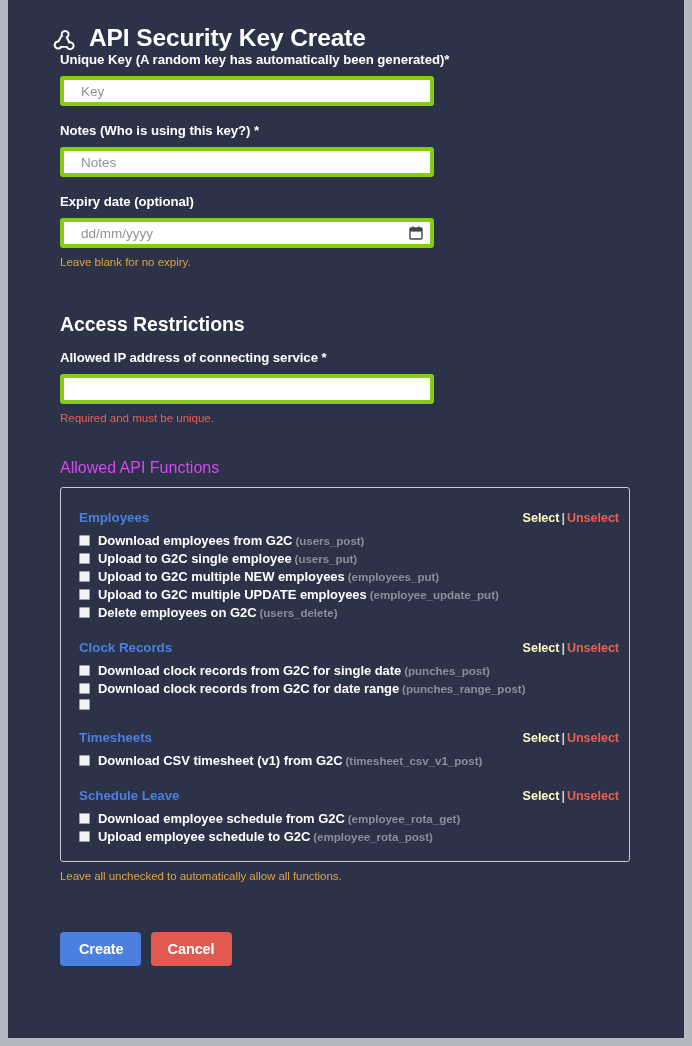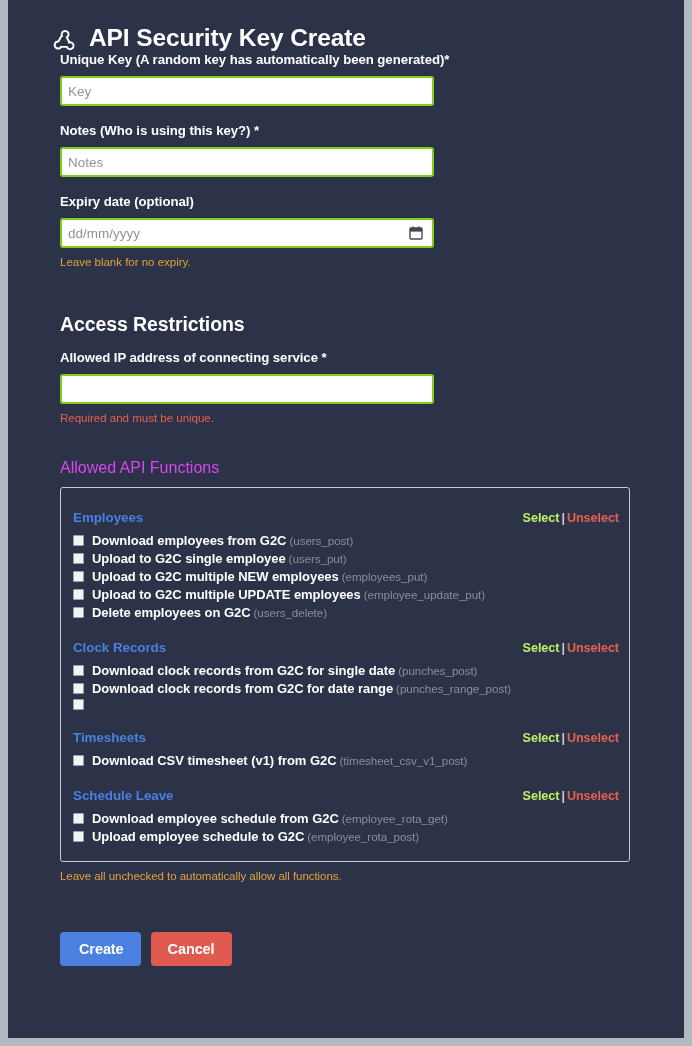--- a/index.html
+++ b/index.html
@@ -56,26 +56,26 @@
     font-weight: bold;
     margin-bottom: 9px;
     letter-spacing: -0.05px;
   }
 
   .text-input {
     display: block;
     width: 374px;
     height: 30px;
     background: #ffffff;
-    border: 2px solid #84cc16;
+    border: 4px solid #84cc16;
     border-radius: 3px;
     font-family: "Liberation Sans", sans-serif;
     font-size: 13.5px;
     color: #2c3248;
-    padding: 0 6px;
+    padding: 0 17px;
     outline: none;
   }
   .text-input::placeholder { color: #909399; opacity: 1; }
 
   .date-input-wrap { position: relative; width: 374px; }
   .date-input {
     width: 374px;
     padding-right: 34px;
     color: #73767d;
   }
@@ -115,21 +115,21 @@
     font-size: 16px;
     font-weight: normal;
     margin: 35px 0 10px 14px;
   }
 
   .functions-box {
     margin-left: 14px;
     width: 570px;
     border: 1px solid #c7cbd4;
     border-radius: 3px;
-    padding: 22px 10px 16px 12px;
+    padding: 22px 10px 16px 18px;
   }
 
   .func-group { margin-bottom: 6px; }
   .func-group:last-child { margin-bottom: 0; }
 
   .group-header {
     display: flex;
     align-items: baseline;
     justify-content: space-between;
     margin-bottom: 6px;
@@ -139,21 +139,21 @@
     font-size: 13.4px;
     font-weight: bold;
     letter-spacing: -0.05px;
   }
   .group-actions {
     font-size: 12.6px;
     font-weight: bold;
     white-space: nowrap;
     letter-spacing: -0.05px;
   }
-  .link-select   { color: #bef264; cursor: pointer; }
+  .link-select   { color: #fef9c3; cursor: pointer; }
   .link-sep      { color: #c9ccd3; padding: 0 2px; }
   .link-unselect { color: #e8604f; cursor: pointer; }
 
   .func-row {
     display: flex;
     align-items: center;
     gap: 8px;
     padding: 1.5px 0;
   }
   .func-checkbox {
@@ -170,21 +170,21 @@
   }
   .func-label {
     color: #ffffff;
     font-size: 13px;
     font-weight: bold;
     letter-spacing: -0.05px;
   }
   .func-code {
     color: #8a8f9a;
     font-size: 11.6px;
-    font-weight: normal;
+    font-weight: bold;
     margin-left: 3px;
   }
 
   .spacer-sm { height: 13px; }
 
   .box-footnote {
     display: block;
     color: #e0a33e;
     font-size: 11.5px;
     margin: 8px 0 0 14px;

